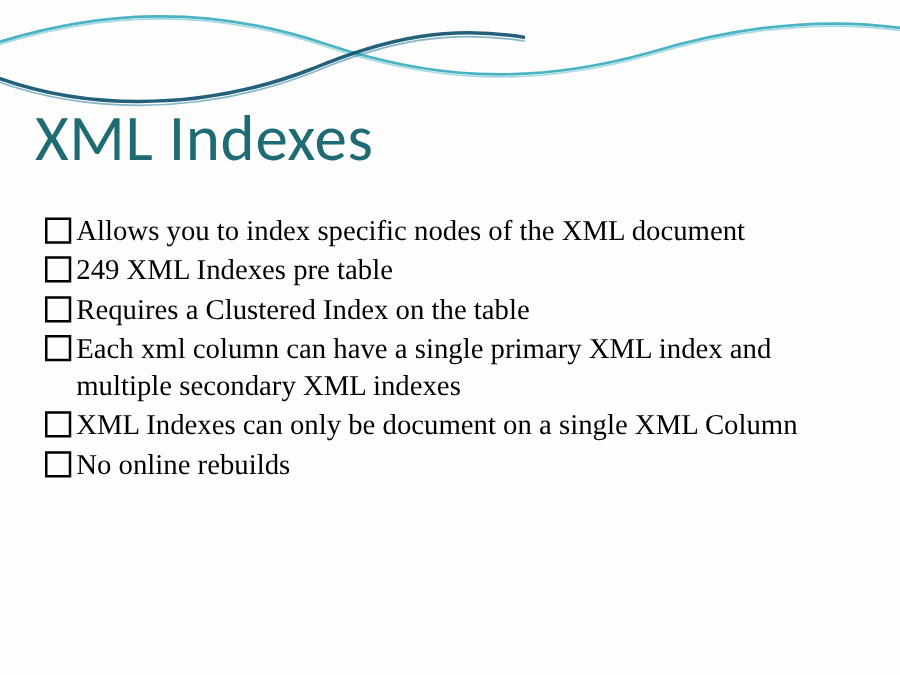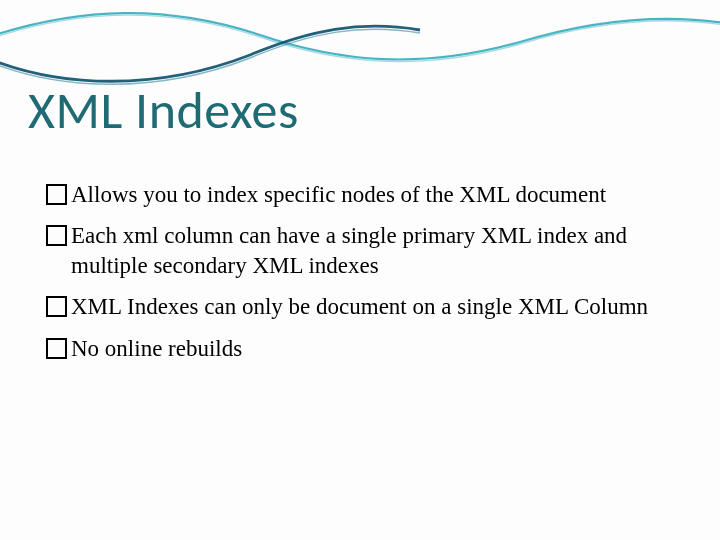--- a/index.html
+++ b/index.html
@@ -39,21 +39,21 @@
   .body {
     position: absolute;
     top: 168px;
     left: 34px;
     right: 34px;
     color: #000;
   }
   .bullet-row {
     display: flex;
     align-items: flex-start;
-    margin: 12px;
+    margin: 2px;
     padding: 0;
     line-height: 1.28;
     font-size: 23px;
   }
   .bullet {
     flex: 0 0 auto;
     width: 21px;
     height: 21px;
     border: 2px solid #000;
     box-sizing: border-box;
@@ -78,20 +78,28 @@
 
   <div class="title">XML Indexes</div>
 
   <div class="body">
     <div class="bullet-row">
       <span class="bullet"></span>
       <span class="btext">Allows you to index specific nodes of the XML document</span>
     </div>
     <div class="bullet-row">
       <span class="bullet"></span>
+      <span class="btext"> 249 XML Indexes pre table</span>
+    </div>
+    <div class="bullet-row">
+      <span class="bullet"></span>
+      <span class="btext">Requires a Clustered Index on the table</span>
+    </div>
+    <div class="bullet-row">
+      <span class="bullet"></span>
       <span class="btext">Each xml column can have a single primary XML index and multiple secondary XML indexes</span>
     </div>
     <div class="bullet-row">
       <span class="bullet"></span>
       <span class="btext">XML Indexes can only be document on a single XML Column</span>
     </div>
     <div class="bullet-row">
       <span class="bullet"></span>
       <span class="btext">No online rebuilds</span>
     </div>

